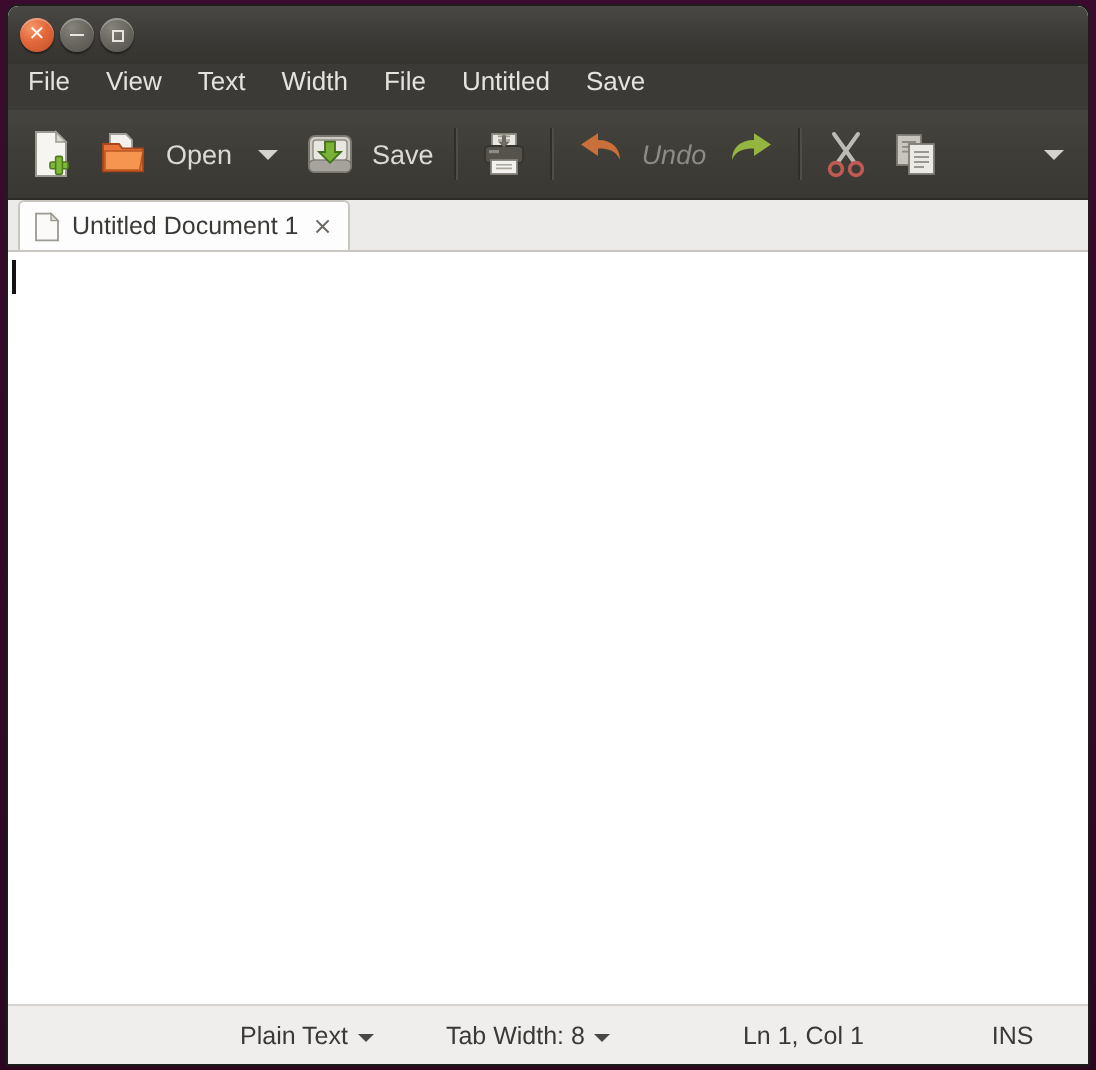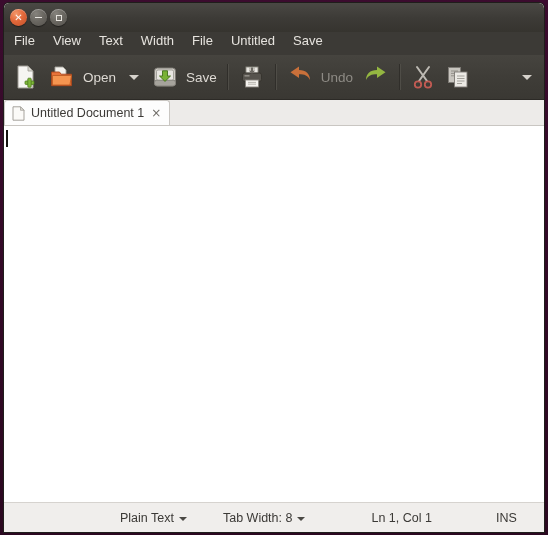--- a/index.html
+++ b/index.html
@@ -126,21 +126,21 @@
     height: 36px;
     padding: 0 5px;
     gap: 8px;
     border-radius: 3px;
   }
   .tblabel {
     color: #ddd9d3;
     font-size: 13.5px;
     white-space: nowrap;
   }
-  .tblabel.disabled { color: #8e8b85; }
+  .tblabel.disabled { color: #8e8b85; font-style: italic; }
   .tbsep {
     width: 1px;
     height: 26px;
     background: #302e2a;
     border-right: 1px solid #4f4d47;
     margin: 0 5px;
   }
   .tbspacer { flex: 1; }
 
   .chev {
@@ -151,20 +151,21 @@
     margin: 0 3px;
   }
 
   
   .tabstrip {
     height: 26px;
     background: #edebe9;
     border-bottom: 1px solid #c9c6c2;
     display: flex;
     align-items: flex-end;
+    padding-left: 5px;
     box-sizing: border-box;
   }
   .tab {
     display: flex;
     align-items: center;
     gap: 6px;
     height: 25px;
     padding: 0 7px 0 7px;
     background: #fdfdfd;
     border: 1px solid #c9c6c2;

